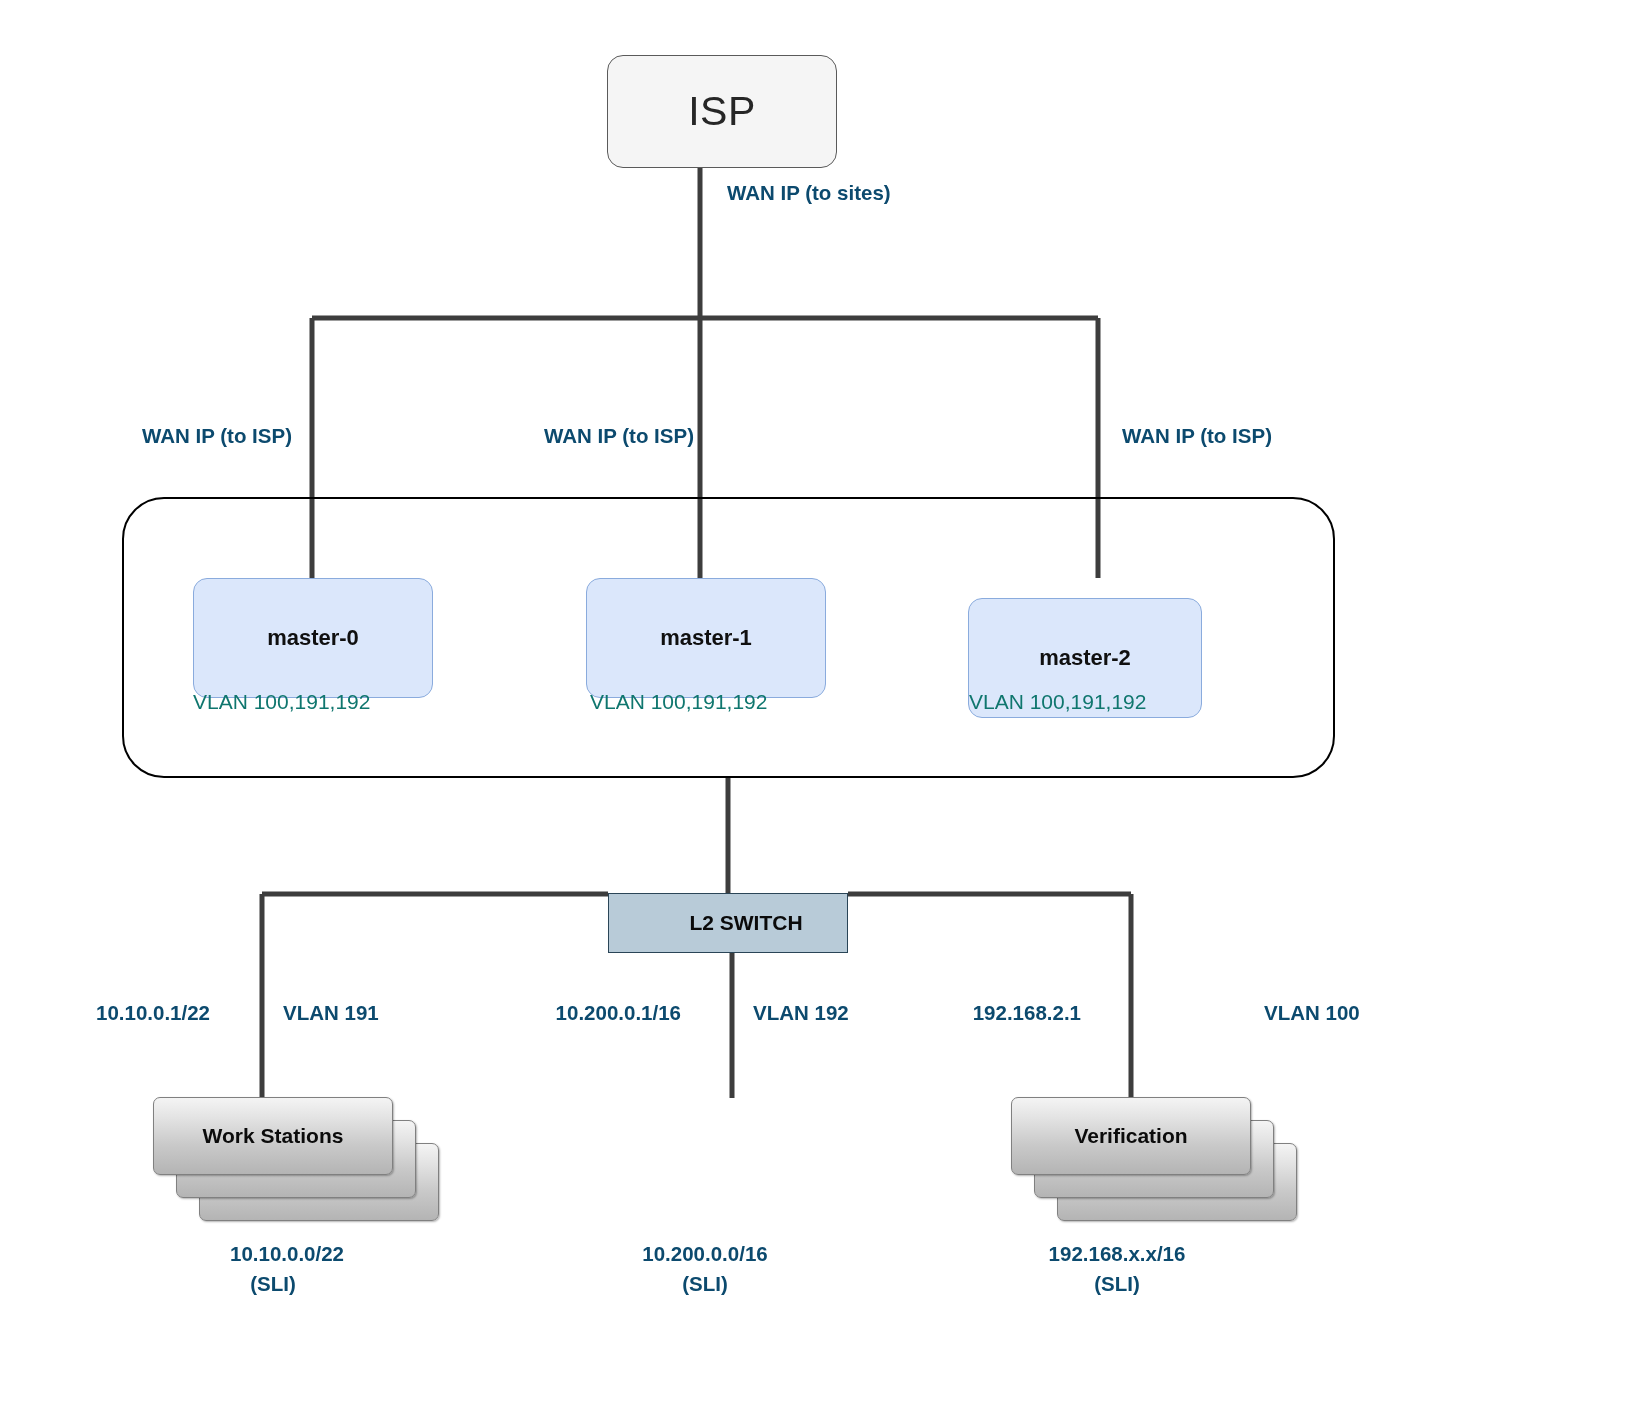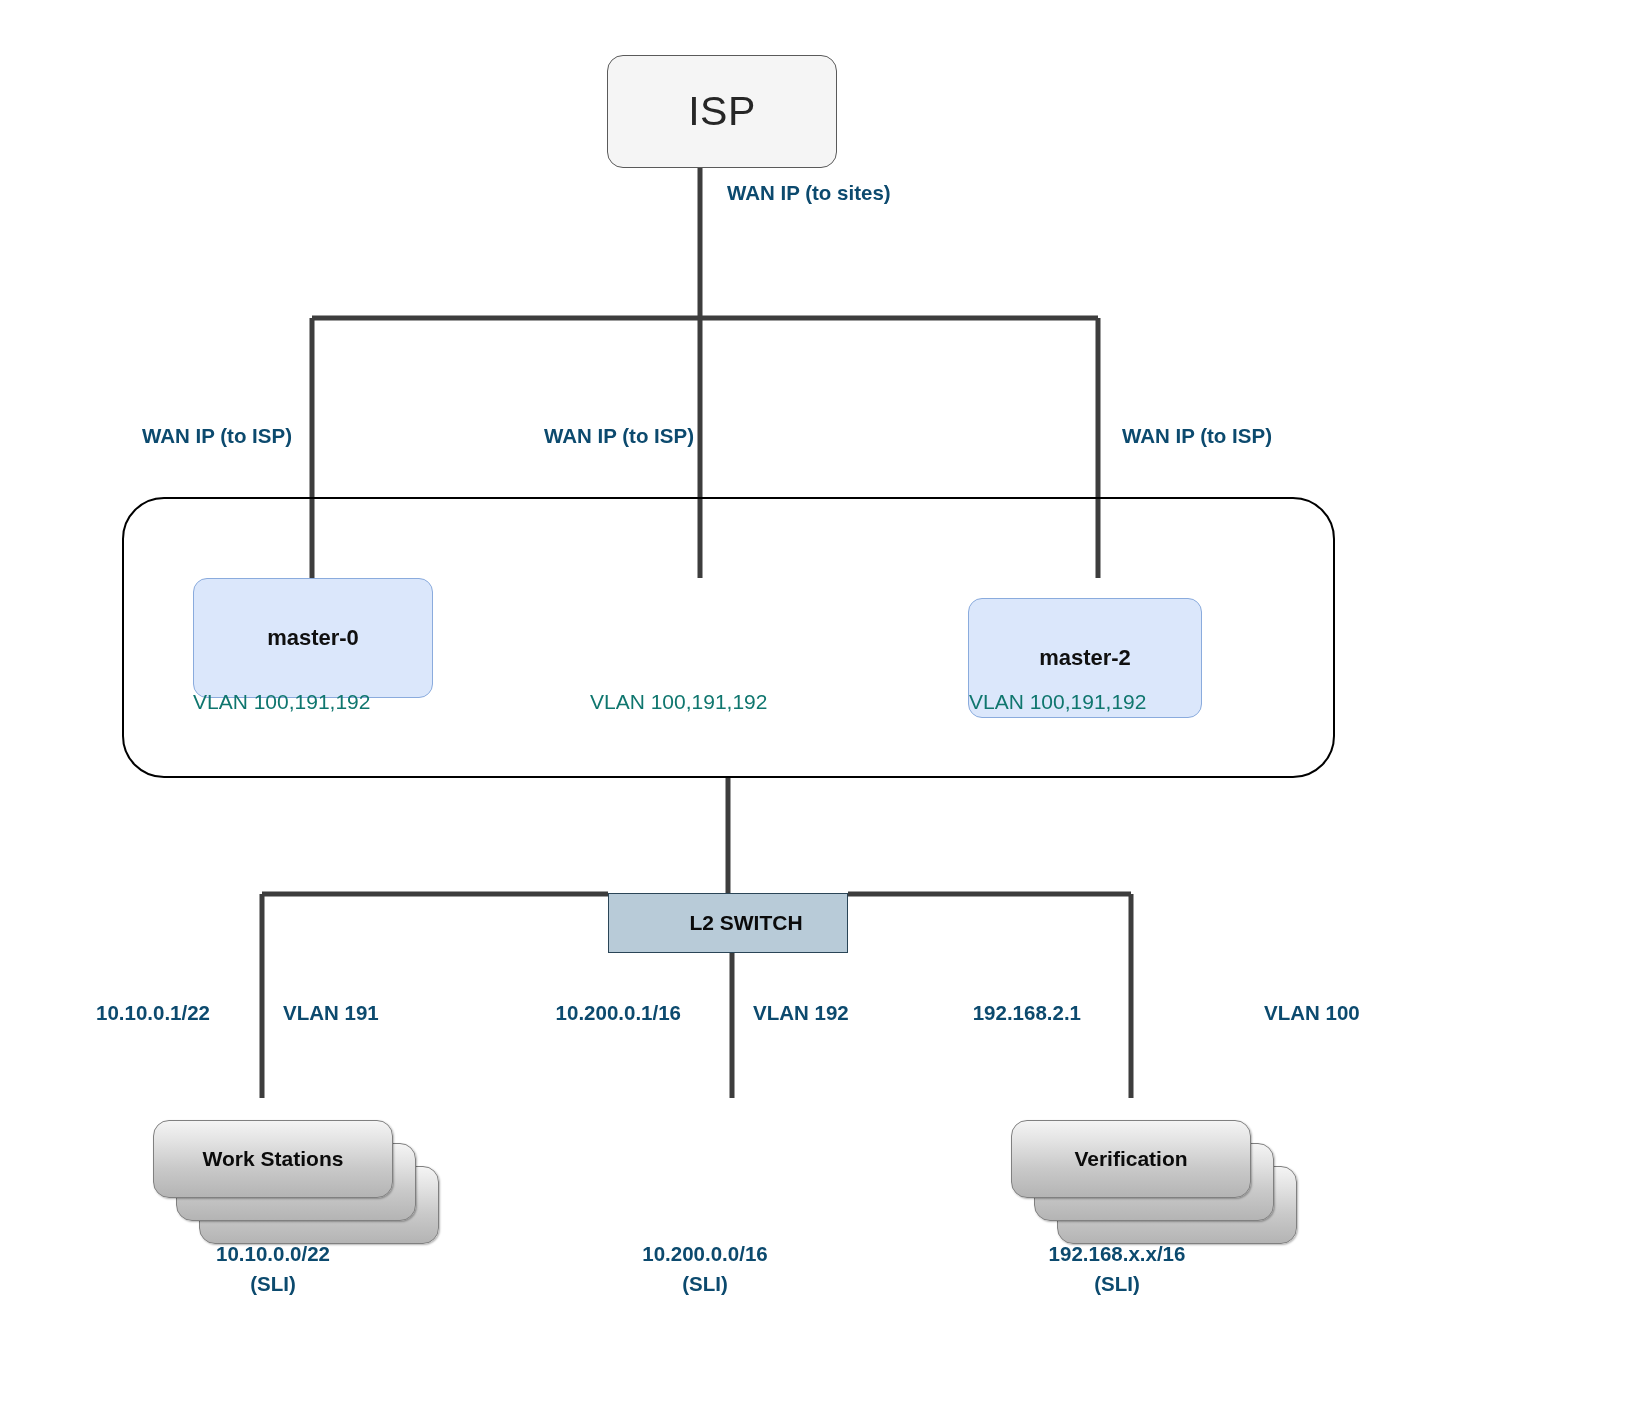--- a/index.html
+++ b/index.html
@@ -80,24 +80,23 @@
   }
 
   
   .stack {
     position: absolute;
   }
   .stack .sheet {
     position: absolute;
     box-sizing: border-box;
     border: 1.4px solid #808080;
-    border-radius: 16px;
+    border-radius: 7px;
     background: linear-gradient(180deg, #f4f4f4 0%, #e3e3e3 26%, #c9c9c9 62%, #b4b4b4 100%);
     box-shadow: 1px 1px 2px rgba(0,0,0,0.30);
-    margin-top: 23px;
   }
   .stack .sheet.front {
     display: flex;
     align-items: center;
     justify-content: center;
     font-size: 21px;
     font-weight: bold;
     color: #0b0b0b;
   }
 
@@ -160,20 +159,23 @@
   <div class="lbl right" style="left:694px; top:423px;">WAN IP (to ISP)</div>
   <div class="lbl" style="left:1122px; top:423px;">WAN IP (to ISP)</div>
 
   <div class="cluster-frame" style="left:122px; top:497px; width:1213px; height:281px;"></div>
 
   <div class="node master-box" style="left:193px; top:578px; width:240px; height:120px;">
     <span>master-0</span>
   </div>
   <div class="lbl plain" style="left:193px; top:689px;">VLAN 100,191,192</div>
 
+  <div class="node master-box" style="left:586px; top:578px; width:240px; height:120px;">
+    <span>master-1</span>
+  </div>
   <div class="lbl plain" style="left:590px; top:689px;">VLAN 100,191,192</div>
 
   <div class="node master-box" style="left:968px; top:598px; width:234px; height:120px;">
     <span>master-2</span>
   </div>
   <div class="lbl plain" style="left:969px; top:689px;">VLAN 100,191,192</div>
 
   <div class="node switch-box" style="left:608px; top:893px; width:240px; height:60px;">
     <span>L2 SWITCH</span>
   </div>
@@ -182,21 +184,21 @@
   <div class="lbl" style="left:283px; top:1000px;">VLAN 191</div>
 
   <div class="stack" style="left:153px; top:1097px; width:290px; height:125px;">
     <div class="sheet" style="left:46px; top:46px; width:240px; height:78px;"></div>
     <div class="sheet" style="left:23px; top:23px; width:240px; height:78px;"></div>
     <div class="sheet front" style="left:0px; top:0px; width:240px; height:78px;">
       <span>Work Stations</span>
     </div>
   </div>
 
-  <div class="lbl center" style="left:273px; top:1241px;">10.10.0.0/22</div>
+  <div class="lbl center" style="left:287px; top:1241px;">10.10.0.0/22</div>
   <div class="lbl center" style="left:273px; top:1271px;">(SLI)</div>
 
   <div class="lbl right" style="left:681px; top:1000px;">10.200.0.1/16</div>
   <div class="lbl" style="left:753px; top:1000px;">VLAN 192</div>
 
 
   <div class="lbl center" style="left:705px; top:1241px;">10.200.0.0/16</div>
   <div class="lbl center" style="left:705px; top:1271px;">(SLI)</div>
 
   <div class="lbl right" style="left:1081px; top:1000px;">192.168.2.1</div>

